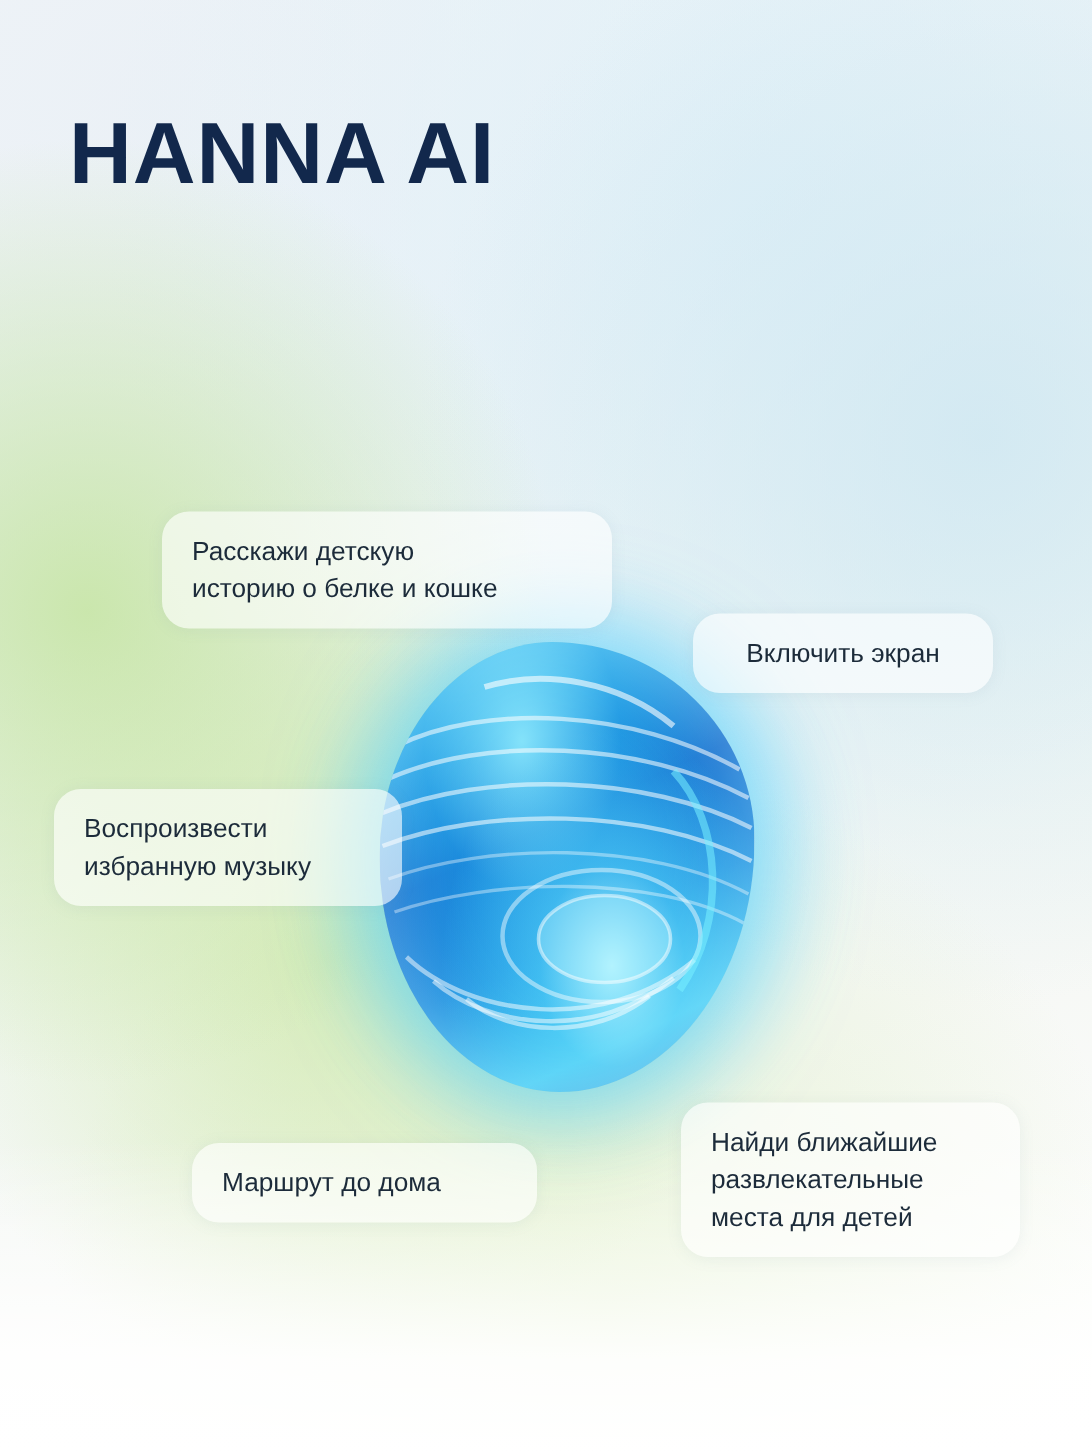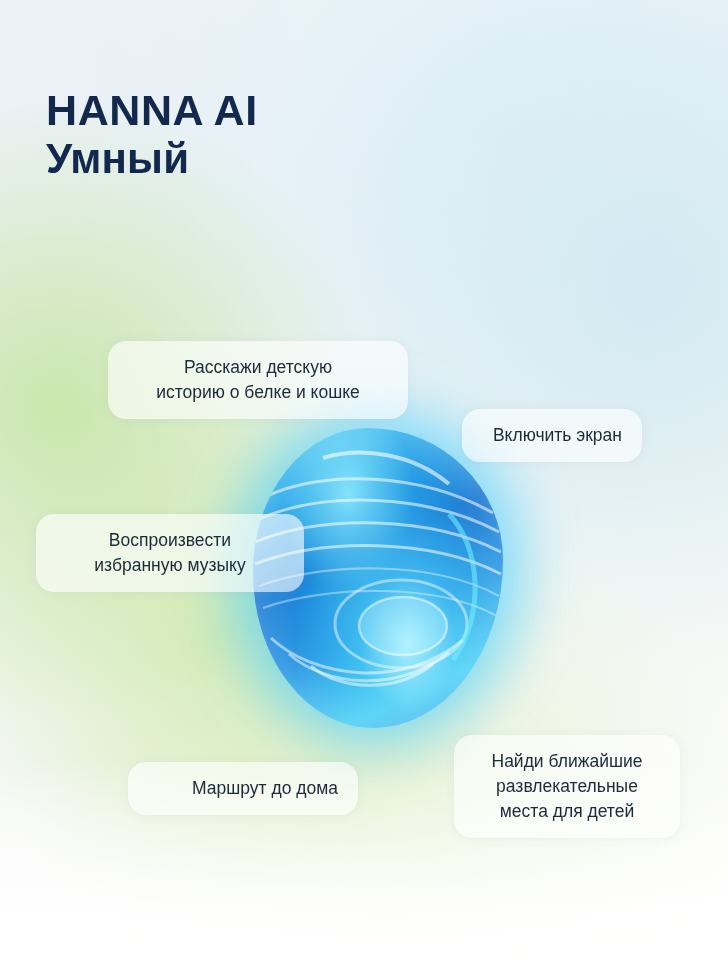--- a/index.html
+++ b/index.html
@@ -45,23 +45,22 @@
     top: 70px;
     z-index: 6;
     color: #12284c;
     font-weight: 700;
     font-size: 42px;
     line-height: 1.14;
     letter-spacing: 0.2px;
   }
   .headline .brand {
     display: block;
-    font-size: 43px;
+    font-size: 58px;
     letter-spacing: 0.6px;
-    margin-top: 16px;
   }
   .headline .sub1,
   .headline .sub2 {
     display: block;
     font-size: 42px;
   }
 
   
   .orb-wrap {
     position: absolute;
@@ -103,38 +102,36 @@
     z-index: 5;
     border-radius: 18px;
     background: rgba(255, 255, 255, 0.62);
     box-shadow: 0 1px 10px rgba(120, 150, 170, 0.10);
     color: #1c2b3a;
     font-size: 17.5px;
     line-height: 1.42;
     padding: 14px 20px;
     box-sizing: border-box;
     white-space: pre-line;
-    text-align: center;
   }
   .b-story   { left: 108px; top: 341px;  width: 300px; }
-  .b-screen  { left: 462px; top: 409px;  width: 180px; text-align: right; }
-  .b-music   { left: 36px;  top: 514px;  width: 268px; }
+  .b-screen  { left: 462px; top: 409px;  width: 200px; text-align: center; }
+  .b-music   { left: 36px;  top: 526px;  width: 232px; }
   .b-remind  { left: 486px; top: 556px;  width: 206px; }
   .b-climate { left: 62px;  top: 642px;  width: 222px; }
-  .b-route   { left: 128px; top: 762px;  width: 230px; text-align: right; }
+  .b-route   { left: 128px; top: 762px;  width: 230px; text-align: left; }
   .b-places  { left: 428px; top: 735px;  width: 226px; margin-left: 26px; }
 </style>
 </head>
 <body>
 
 <div id="poster">
 
   <div class="headline">
     <span class="brand">HANNA AI</span>
-    <span class="sub1">Умный</span>
   </div>
 
   <div class="orb-wrap">
     <div class="orb-glow"></div>
     <div class="orb">
       <svg viewBox="0 0 250 300" preserveAspectRatio="none">
         <g fill="none" stroke="rgba(255,255,255,0.55)" stroke-width="3">
           <path d="M10,70 C70,40 170,45 240,85"></path>
           <path d="M4,92 C70,62 175,66 246,104"></path>
           <path d="M2,114 C70,86 178,88 248,124"></path>

